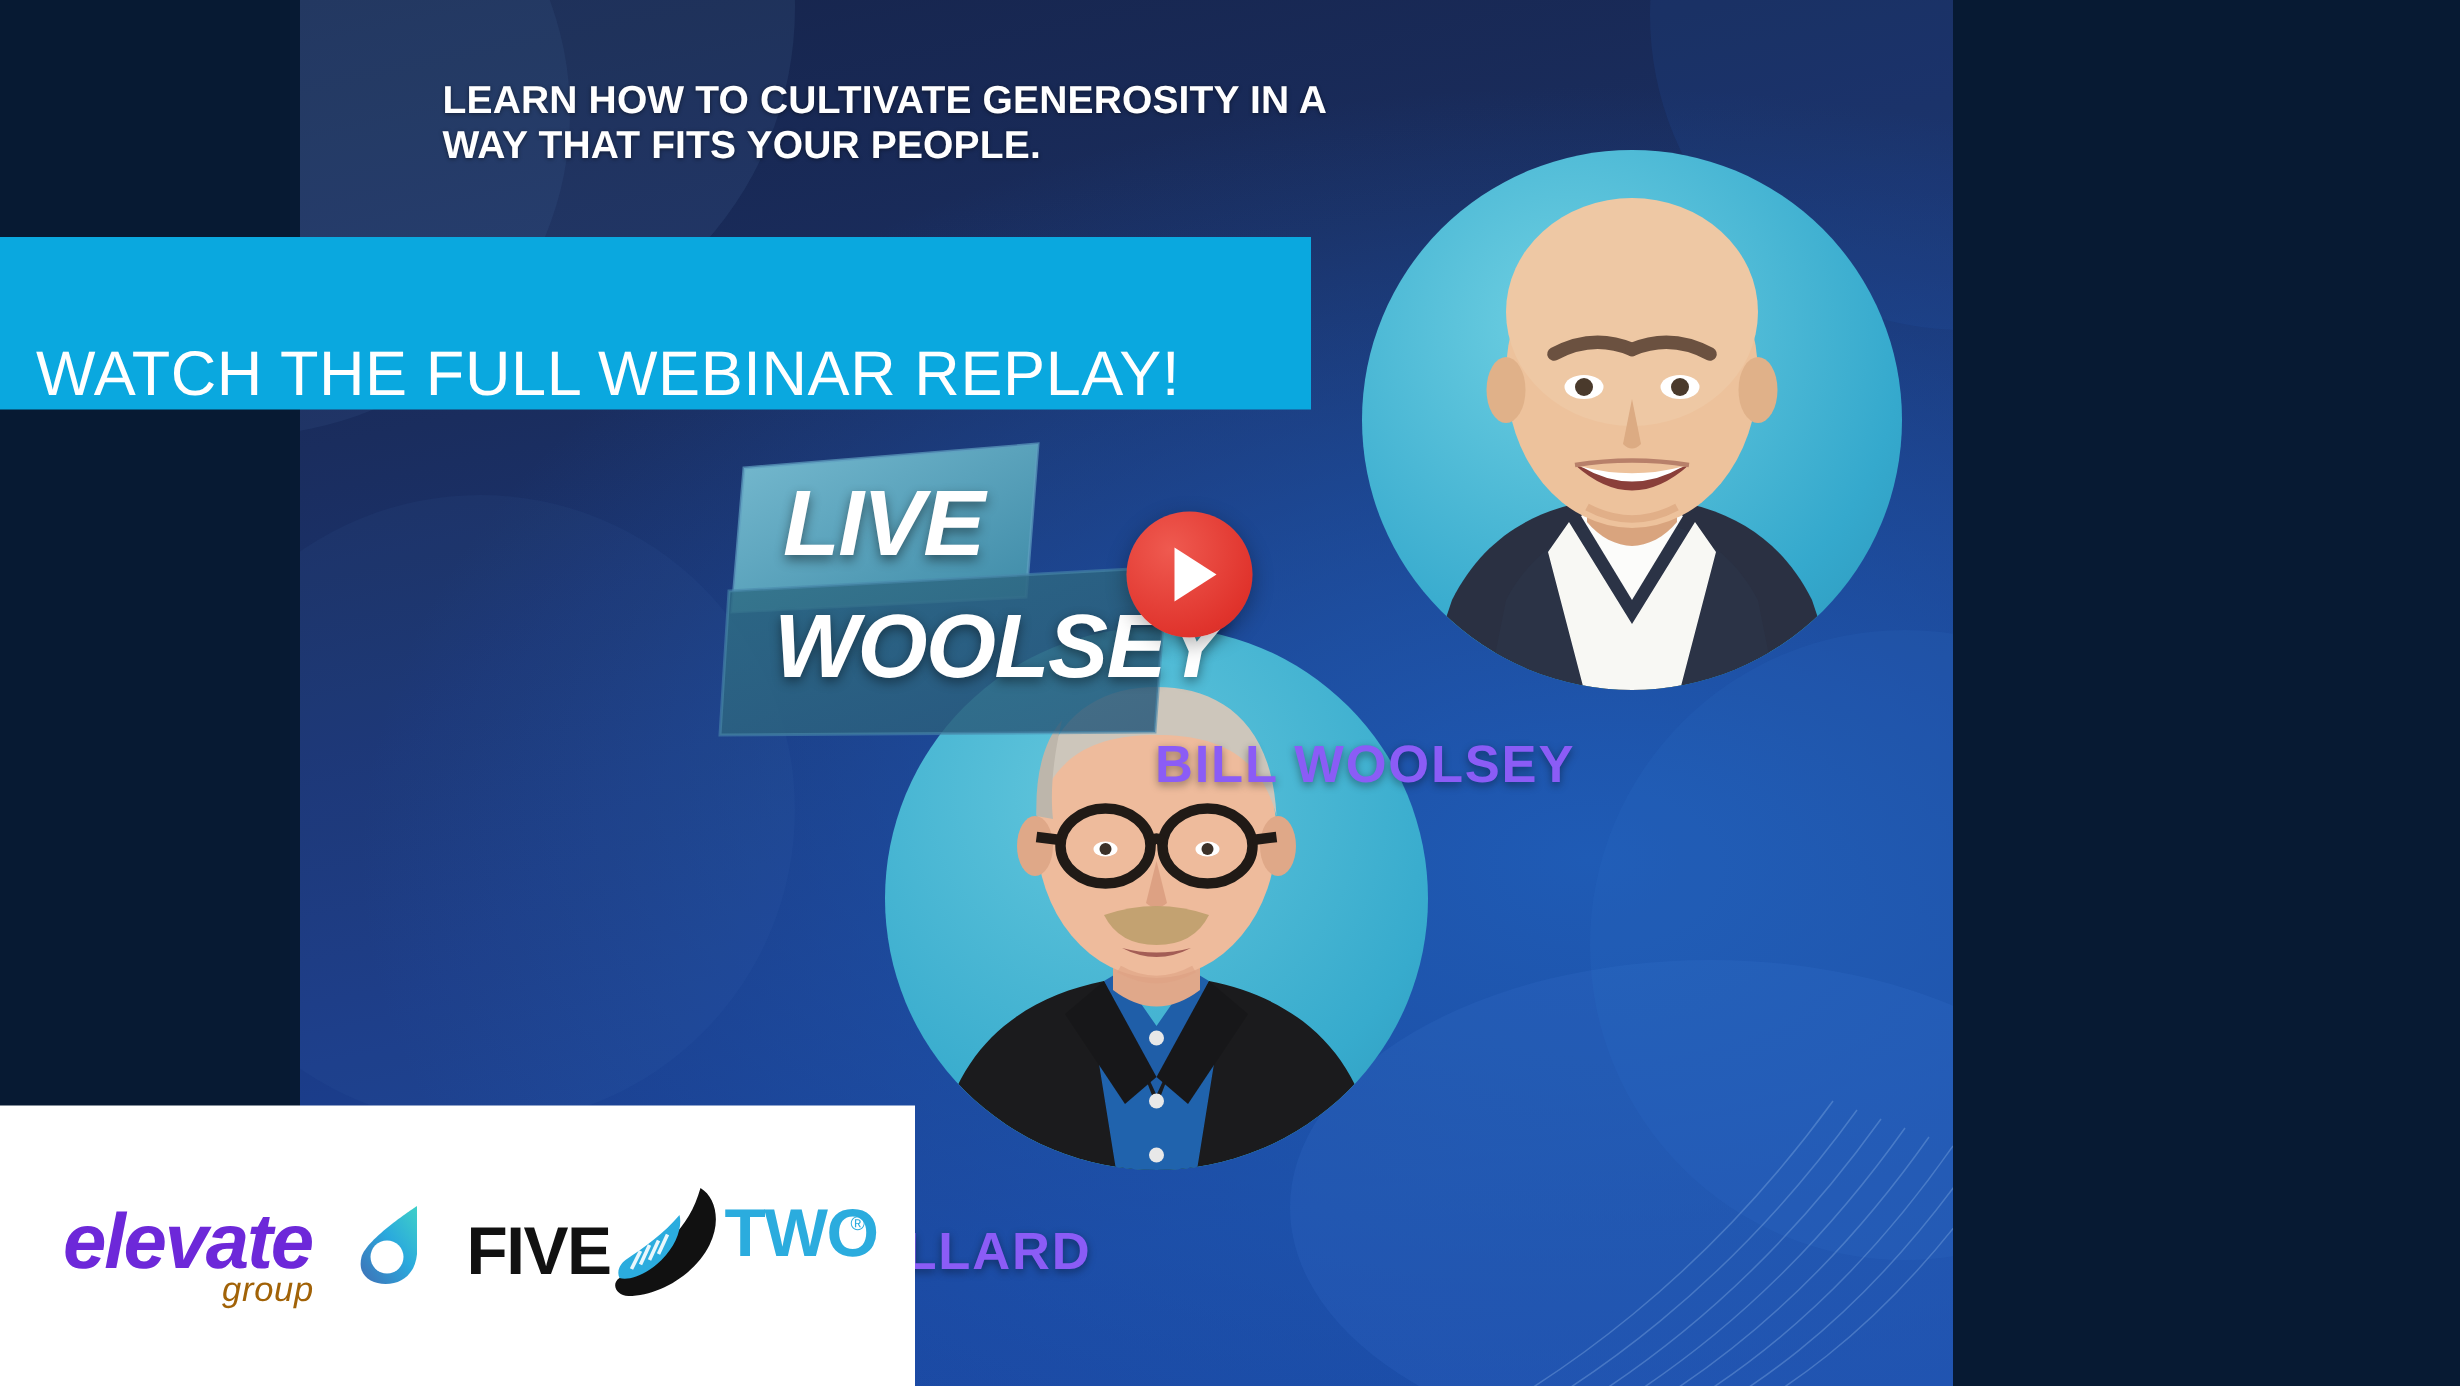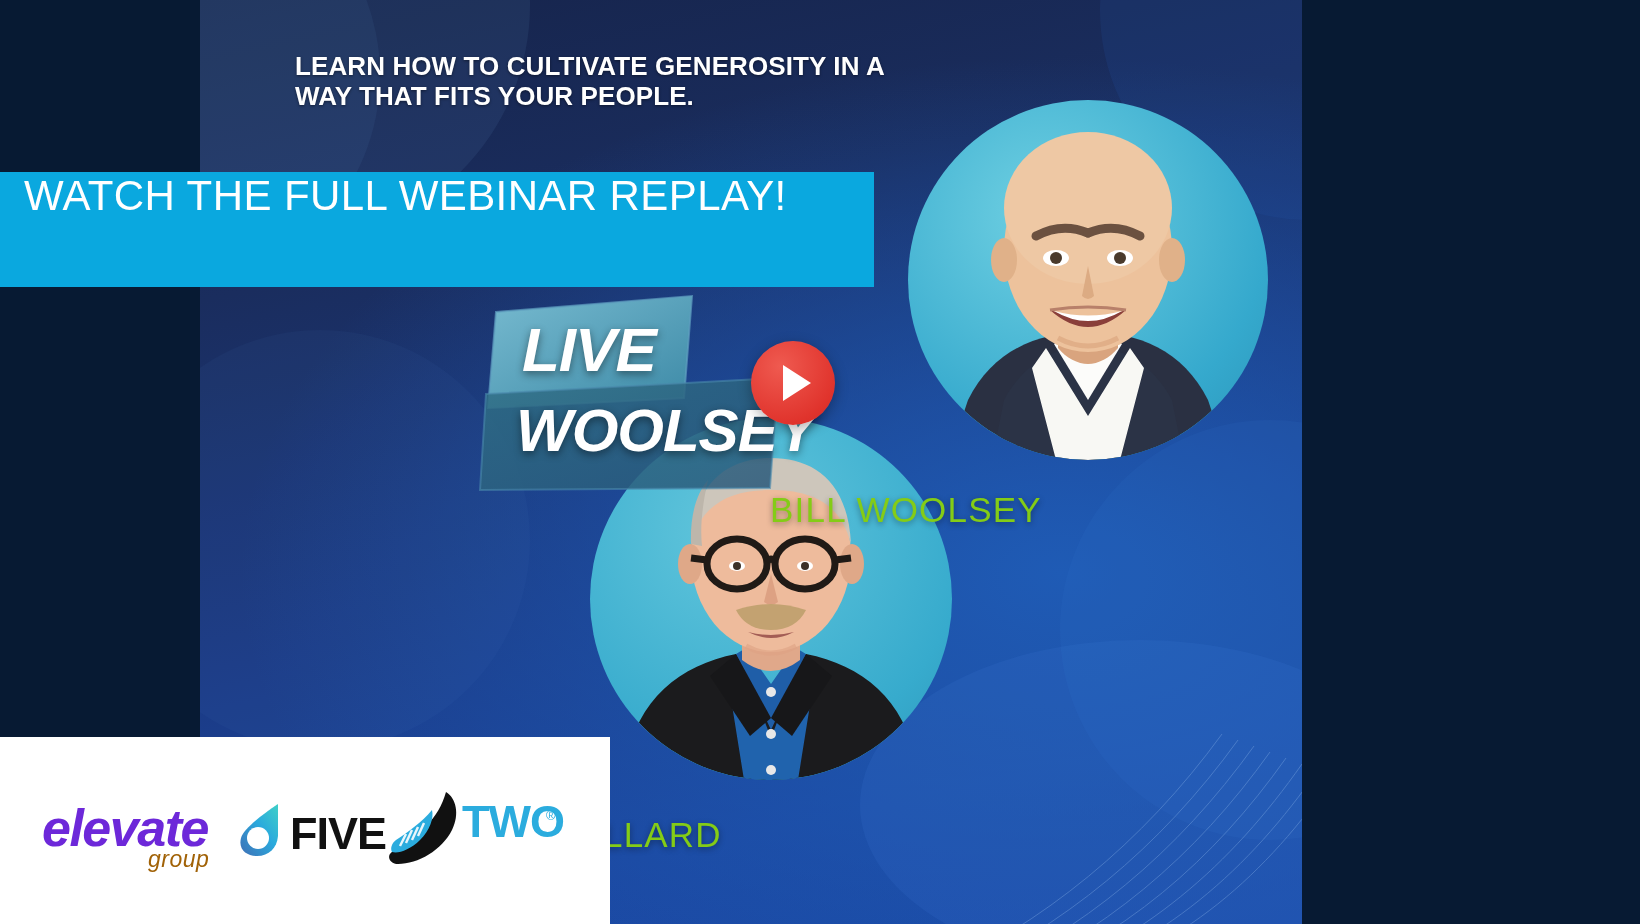--- a/index.html
+++ b/index.html
@@ -42,22 +42,22 @@
   .headline {
     position:absolute; left:95px; top:32px; width:660px;
     color:#ffffff; font-weight:bold; font-size:26px; line-height:1.17;
     letter-spacing:.1px; text-transform:uppercase;
     text-shadow:0 1px 3px rgba(0,0,0,.45);
     margin-top:19px;
   }
 
   
   .replay-banner {
-    position:absolute; left:0; top:172px; width:874px; height:115px;
-    background:#0aa8df; display:flex; align-items:flex-start;
+    position:absolute; left:0; top:158px; width:874px; height:115px;
+    background:#0aa8df; display:flex; align-items:flex-end;
     padding-left:24px; z-index:40;
   }
   .replay-banner .txt {
     color:#ffffff; font-size:42px; font-weight:400; letter-spacing:.4px;
     white-space:nowrap;
   }
 
   
   .badge { position:absolute; left:278px; top:290px; width:320px; height:200px; z-index:20; }
   .badge svg { display:block; overflow:visible; }
@@ -84,34 +84,34 @@
   }
 
   
   .speaker { position:absolute; }
   .circle-bg { position:absolute; border-radius:50%; overflow:hidden; }
 
   .sp-bill  { left:708px; top:100px;  width:360px; height:360px; }
   .sp-chris { left:390px; top:418px;  width:362px; height:362px; }
 
   .name {
-    position:absolute; color:#84cc16; font-weight:normal;
+    position:absolute; color:#8b5cf6; font-weight:bold;
     letter-spacing:1.2px; text-shadow:0 2px 6px rgba(0,0,0,.4);
     white-space:nowrap;
   }
   .name-bill  { left:770px; top:490px; font-size:35px; }
   .name-chris { left:432px; top:815px; font-size:35px; }
 
   
   .logo-bar {
     position:absolute; left:0; top:737px; width:610px; height:187px;
     background:#ffffff; z-index:50; display:flex; align-items:center;
   }
   .logo-elevate { position:relative; margin-left:42px; width:235px; height:82px; }
-  .logo-fivetwo { position:relative; margin-left:13px; width:270px; height:86px; }
+  .logo-fivetwo { position:relative; margin-left:34px; width:270px; height:86px; }
   .lg-text {
     position:absolute; white-space:nowrap;
   }
   .elev-word {
     left:0; top:8px; font-size:52px; font-style:italic; font-weight:bold;
     color:#6d28d9; letter-spacing:-1.5px;
   }
   .elev-sub {
     left:106px; top:56px; font-size:23px; font-style:italic;
     color:#a16207; letter-spacing:.5px;

